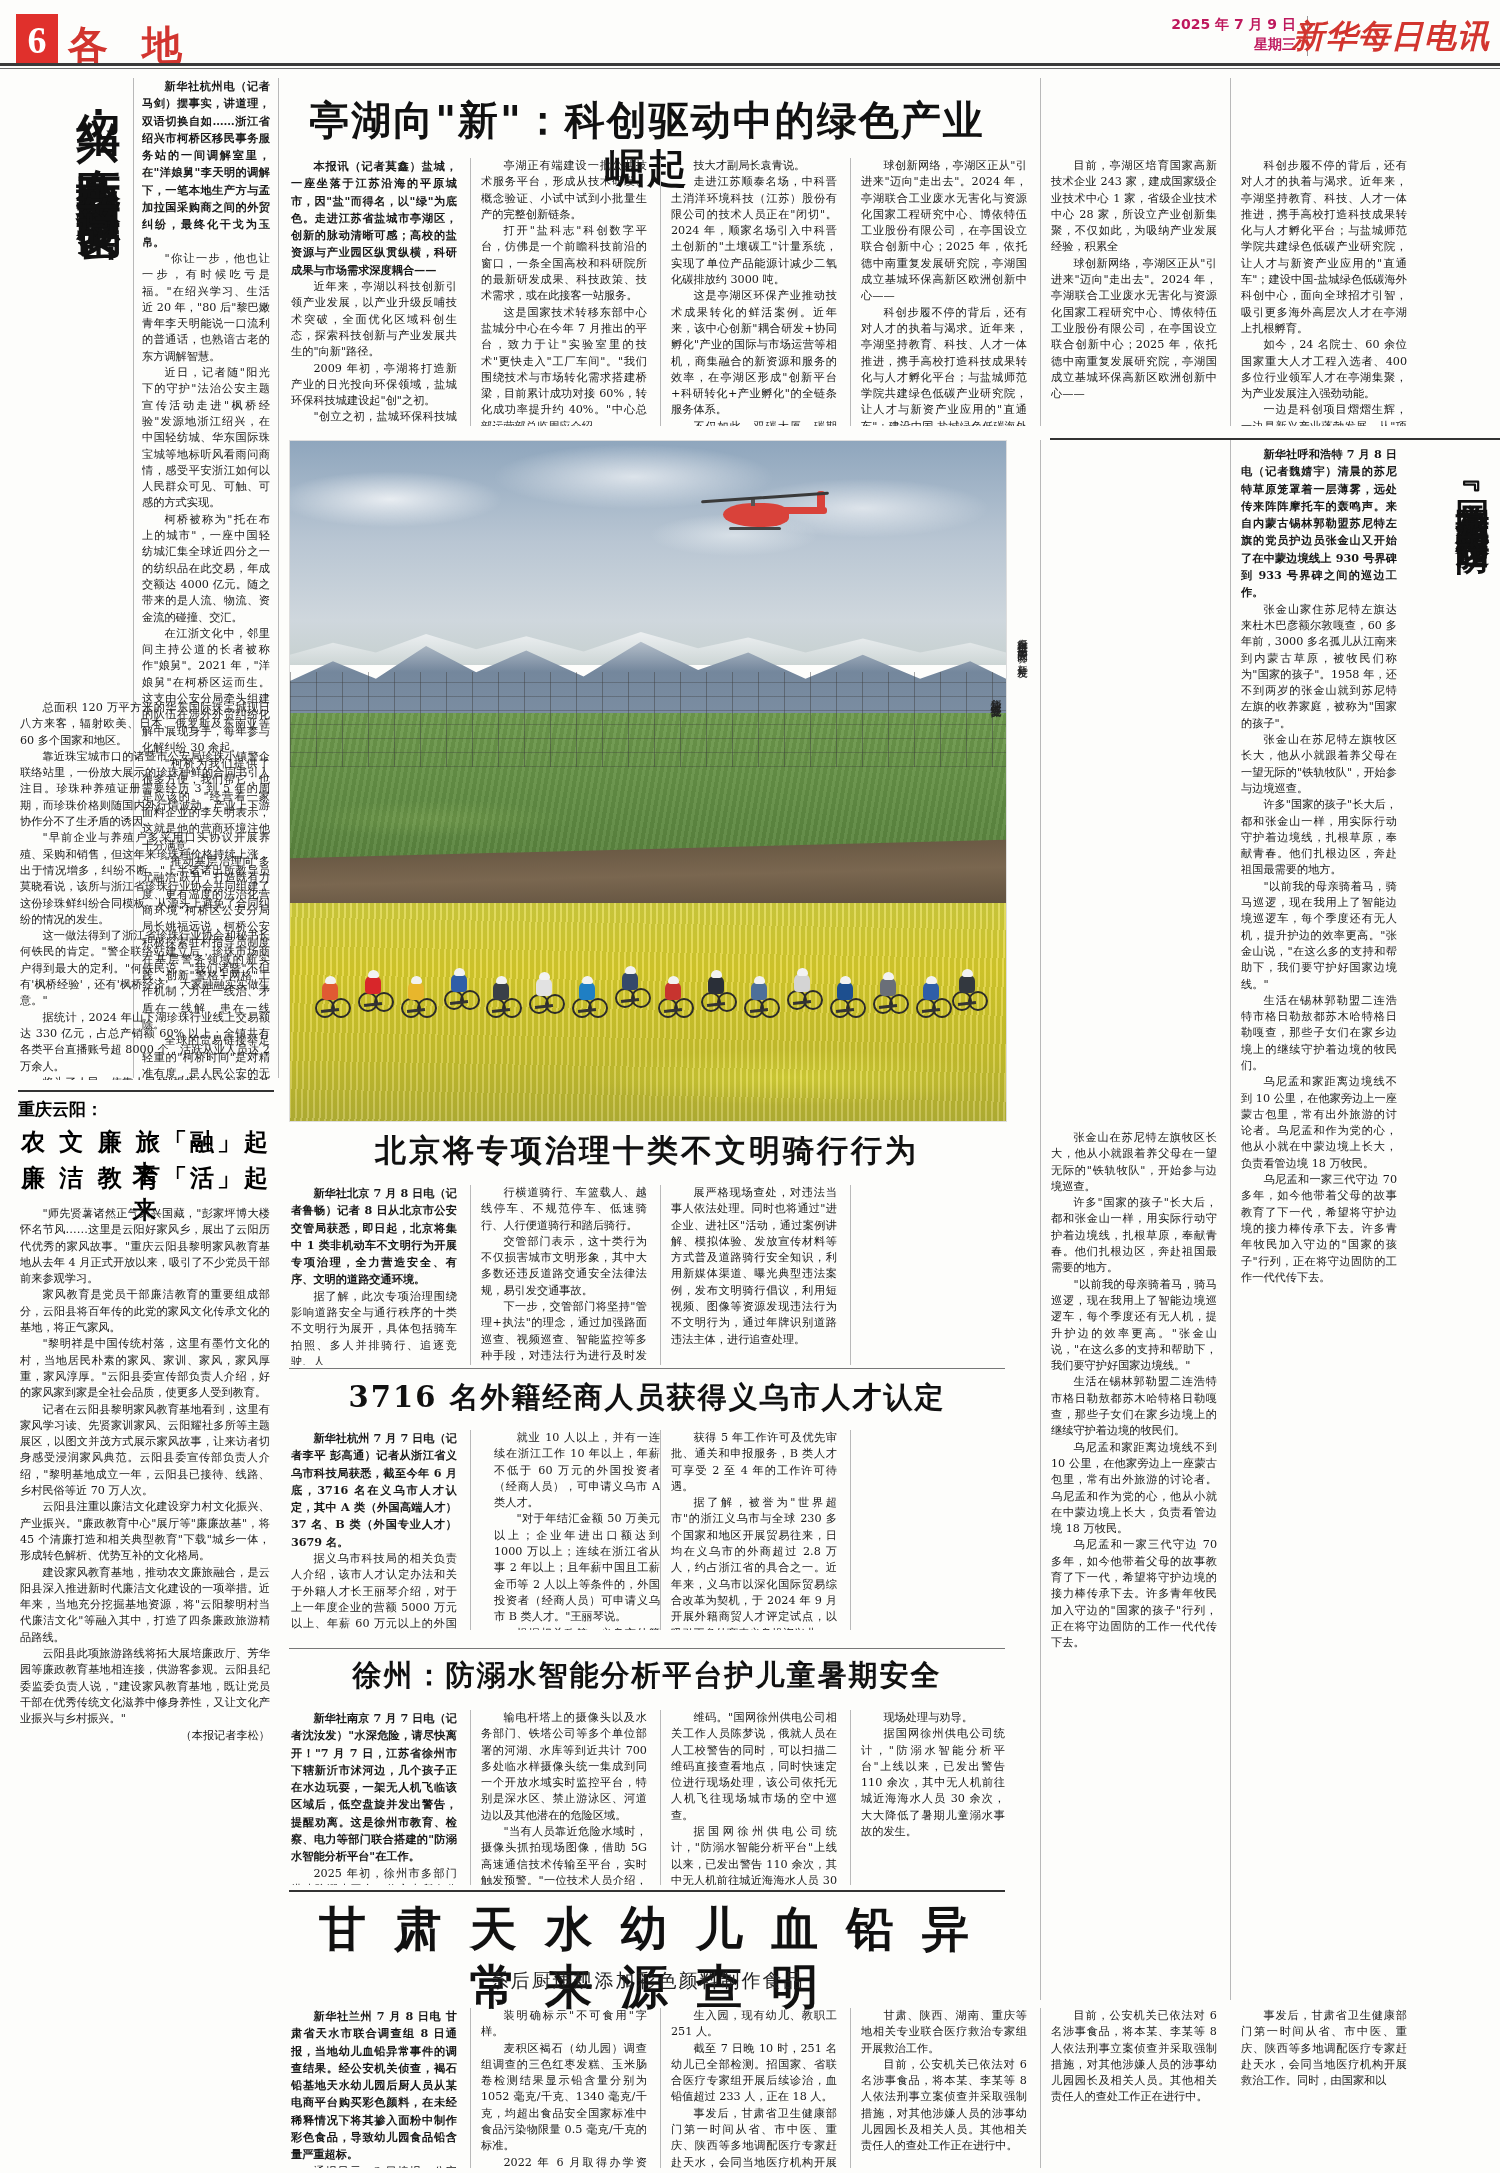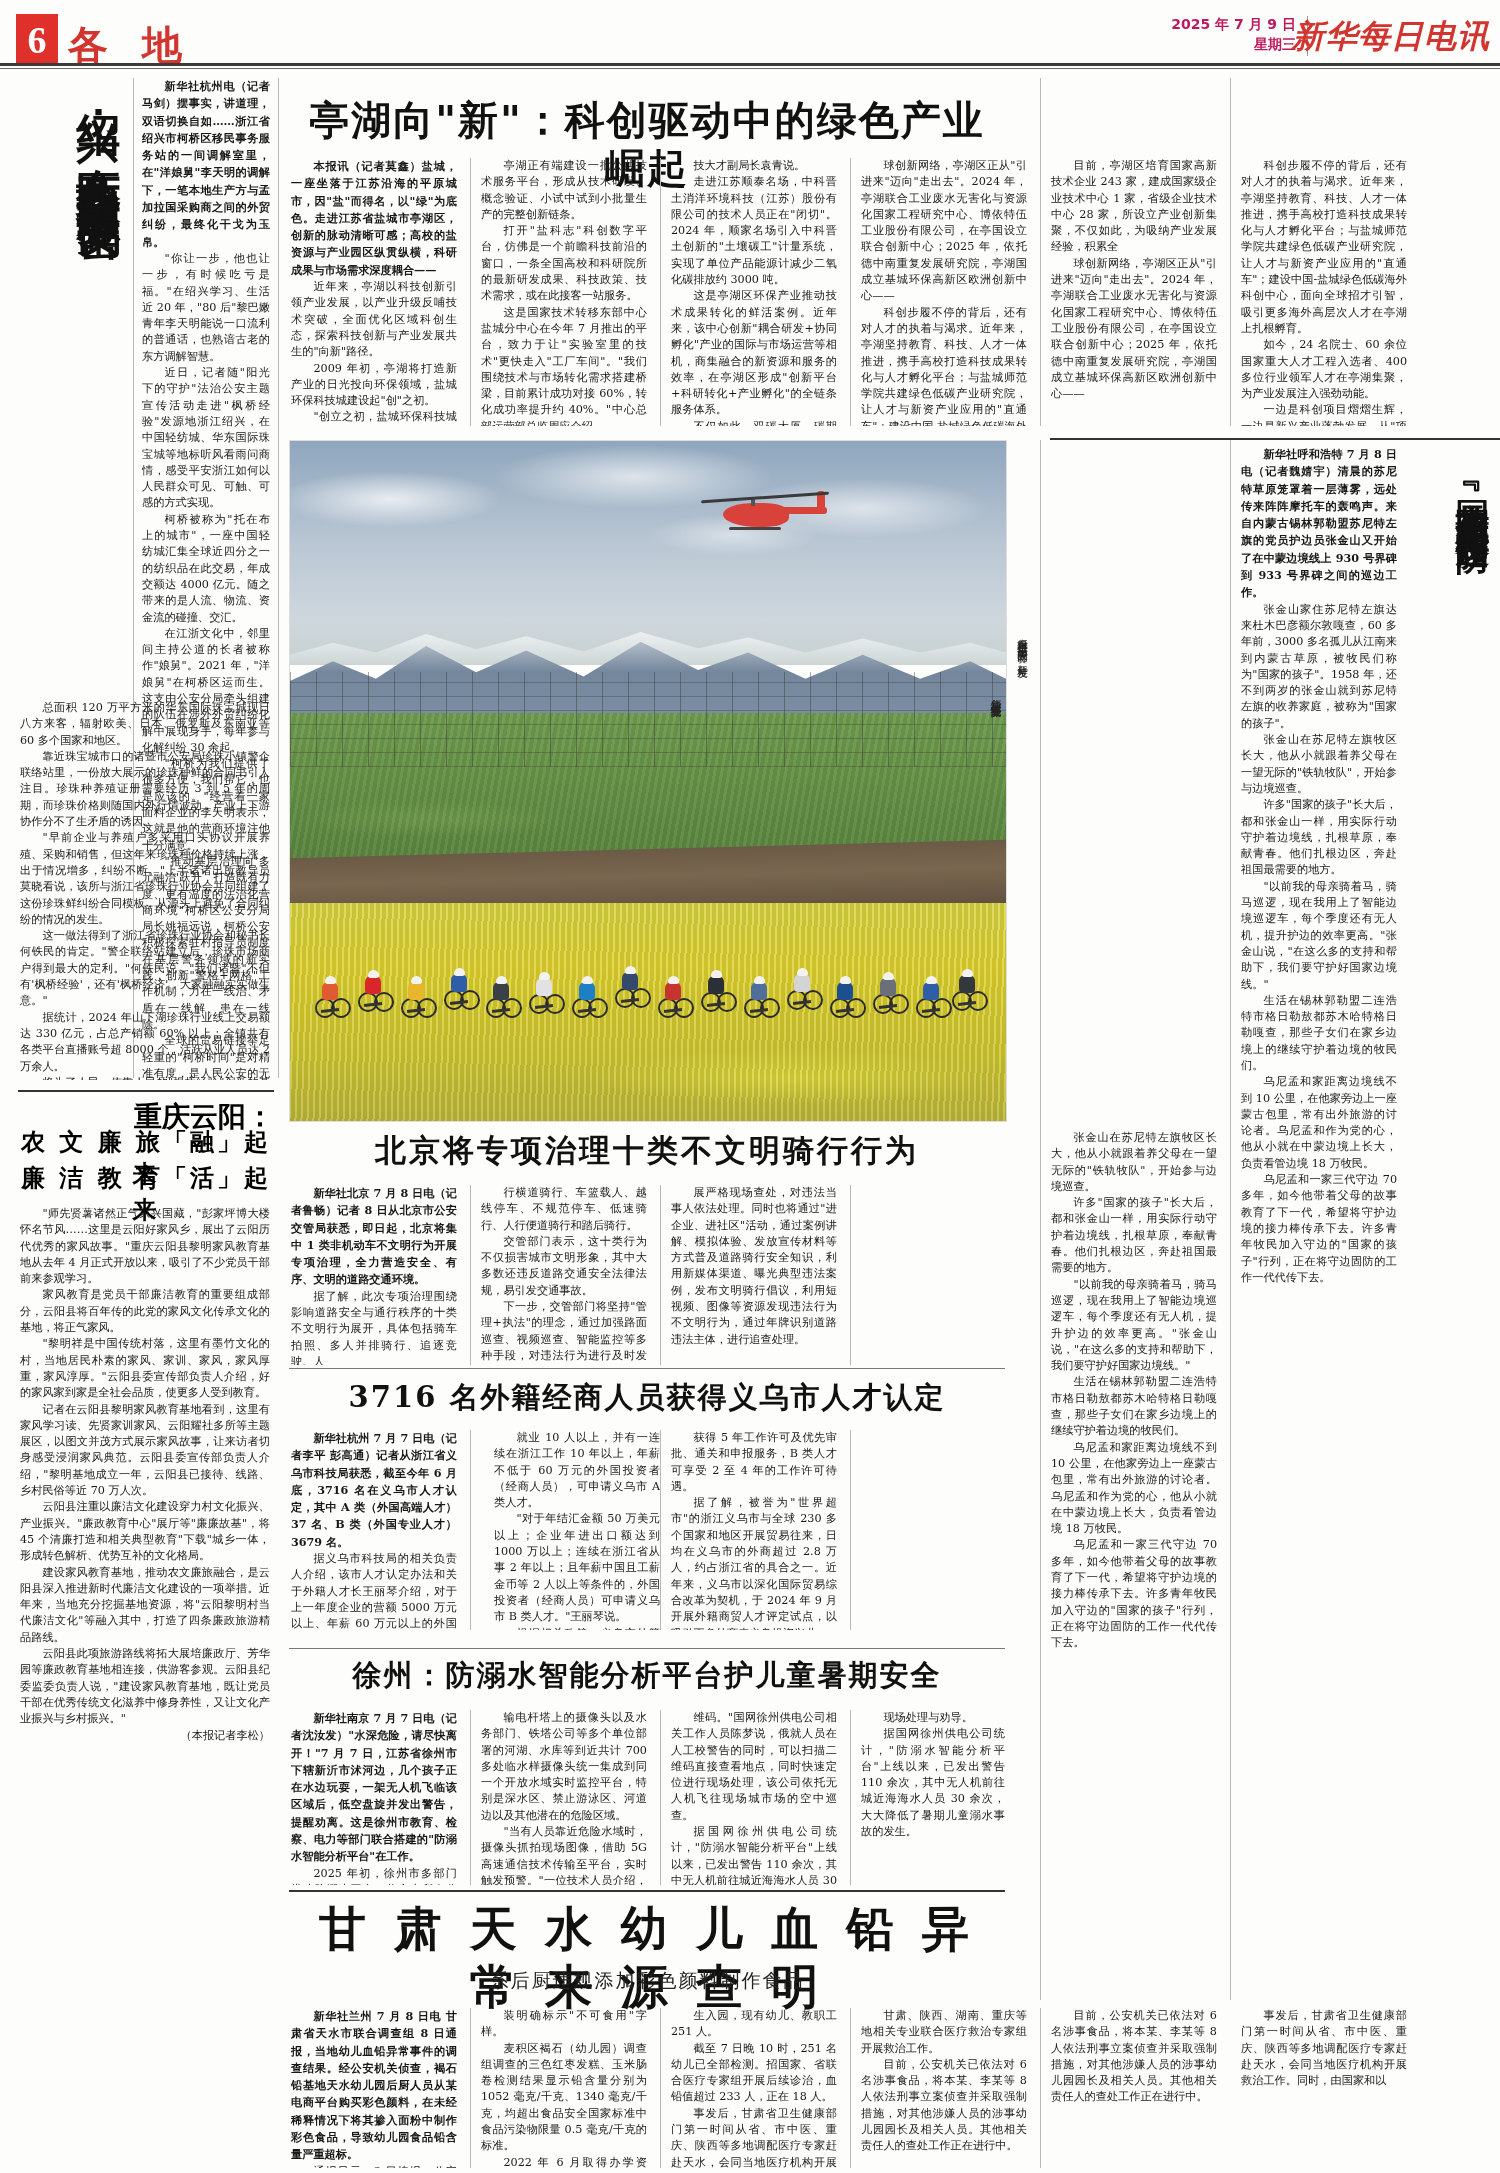--- a/index.html
+++ b/index.html
@@ -189,21 +189,21 @@
     <p>总面积 120 万平方米的华东国际珠宝城现日八方来客，辐射欧美、日本、俄罗斯及东南亚等 60 多个国家和地区。</p>
     <p>靠近珠宝城市口的诸暨市公安局珍珠小镇警企联络站里，一份放大展示的珍珠种鲜的合同书引人注目。珍珠种养殖证册需要经历 3 到 5 年的周期，而珍珠价格则随国内外行情波动，产业上下游协作分不了生矛盾的诱因。</p>
     <p>"早前企业与养殖户多采用口头协议开展养殖、采购和销售，但这年来珍珠种价格持续上涨，出于情况增多，纠纷不断。"上半诸诸出所教导员莫晓看说，该所与浙江省珍珠行业协会共同组建了这份珍珠鲜纠纷合同模板，从源头上避免了合同纠纷的情况的发生。</p>
     <p>这一做法得到了浙江省珍珠行业协会和秘书长何铁民的肯定。"警企联络站建立后，珍珠市场商户得到最大的定利。"何铁民说，"我们诸暨"不但有'枫桥经验'，还有'枫桥经济'，大家融融实实做生意。"</p>
     <p>据统计，2024 年山下湖珍珠行业线上交易额达 330 亿元，占总产销额 60% 以上；全镇共有各类平台直播账号超 8000 个，活跃从业人员达 2 万余人。</p>
     <p>将为了人民，依靠人民的"枫桥经验"创新的基本点，诸暨公安积极探索基层治理的每一笔更迭的基石。"我们坚持和发展新时代'枫桥经验'，以共治为核心，繁荣发展、法治为硬保，将治理与服务有机融合。"诸暨市公安局局长王权说。</p>
 
   </div>
 
   <div class="sep-line" style="left:18px;top:1090px;width:256px;"></div>
-  <div style="position:absolute;left:18px;top:1098px;width:256px;text-align:right;font-size:28px;font-weight:700;font-family:Liberation Sans, sans-serif;">重庆云阳：</div>
+  <div style="position:absolute;left:18px;top:1098px;width:256px;text-align:left;font-size:17px;font-weight:700;font-family:Liberation Sans, sans-serif;">重庆云阳：</div>
   <div style="position:absolute;left:18px;top:1126px;width:256px;text-align:center;font-size:24px;font-weight:700;letter-spacing:3px;font-family:'DejaVu Serif',serif;">农 文 廉 旅「融」起 来</div>
   <div style="position:absolute;left:18px;top:1162px;width:256px;text-align:center;font-size:24px;font-weight:700;letter-spacing:3px;font-family:'DejaVu Serif',serif;">廉 洁 教 育「活」起 来</div>
 
   <div class="col-text" style="position:absolute;left:20px;top:1206px;width:250px;height:950px;overflow:hidden;">
     <p>"师先贤薯诸然正气家兴国藏，"彭家坪博大楼怀名节风……这里是云阳好家风乡，展出了云阳历代优秀的家风故事。"重庆云阳县黎明家风教育基地从去年 4 月正式开放以来，吸引了不少党员干部前来参观学习。</p>
     <p>家风教育是党员干部廉洁教育的重要组成部分，云阳县将百年传的此党的家风文化传承文化的基地，将正气家风。</p>
     <p>"黎明祥是中国传统村落，这里有墨竹文化的村，当地居民朴素的家风、家训、家风，家风厚重，家风淳厚。"云阳县委宣传部负责人介绍，好的家风家到家是全社会品质，使更多人受到教育。</p>
     <p>记者在云阳县黎明家风教育基地看到，这里有家风学习读、先贤家训家风、云阳耀社多所等主题展区，以图文并茂方式展示家风故事，让来访者切身感受浸润家风典范。云阳县委宣传部负责人介绍，"黎明基地成立一年，云阳县已接待、线路、乡村民俗等近 70 万人次。</p>
     <p>云阳县注重以廉洁文化建设穿力村文化振兴、产业振兴。"廉政教育中心"展厅等"廉廉故基"，将 45 个清廉打造和相关典型教育"下载"城乡一体，形成转色解析、优势互补的文化格局。</p>
     <p>建设家风教育基地，推动农文廉旅融合，是云阳县深入推进新时代廉洁文化建设的一项举措。近年来，当地充分挖掘基地资源，将"云阳黎明村当代廉洁文化"等融入其中，打造了四条廉政旅游精品路线。</p>

